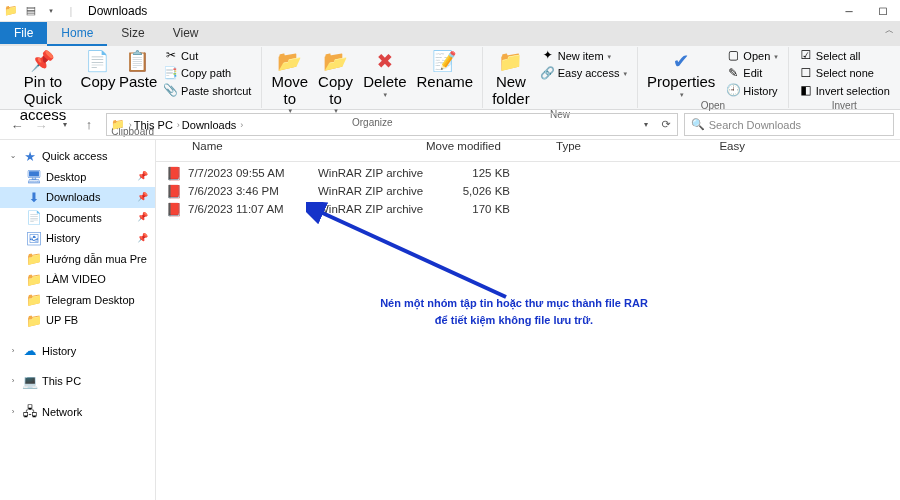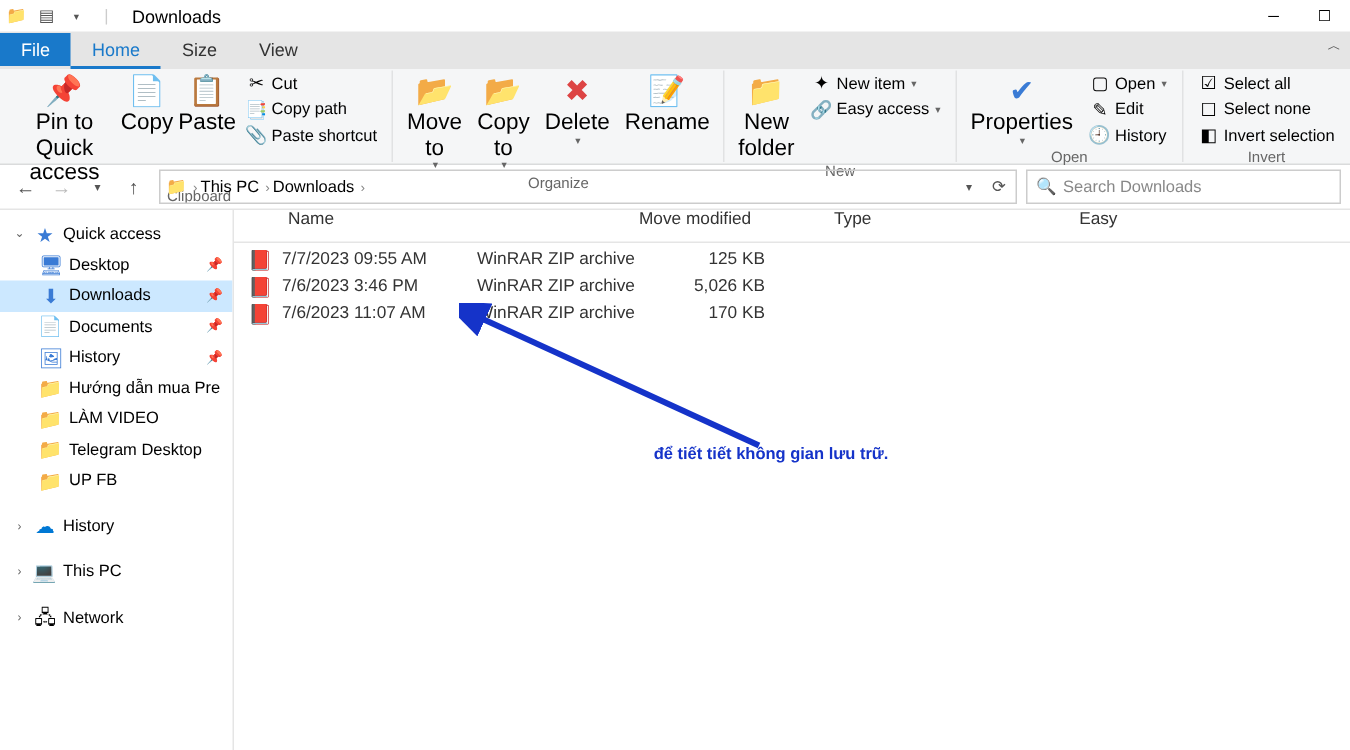--- a/index.html
+++ b/index.html
@@ -345,16 +345,17 @@
 
     <svg class="arrow" width="210" height="100">
       <defs>
           <marker id="ah" markerWidth="10" markerHeight="10" refX="2" refY="3" orient="auto">
             <path d="M0,0 L0,6 L8,3 z" fill="#1533c9"></path>
           </marker>
         </defs>
       <line x1="200" y1="95" x2="10" y2="8" stroke="#1533c9" stroke-width="4" marker-end="url(#ah)"></line>
     </svg>
     <div class="annotation">
-      <div>để tiết tiết không gian lưu trữ.</div>
+      <div>Nén một nhóm tập tin hoặc thư mục thành file RAR</div>
+      <div>để tiết kiệm không file lưu trữ.</div>
     </div>
   </div>
 </div>
 
 </body></html>

